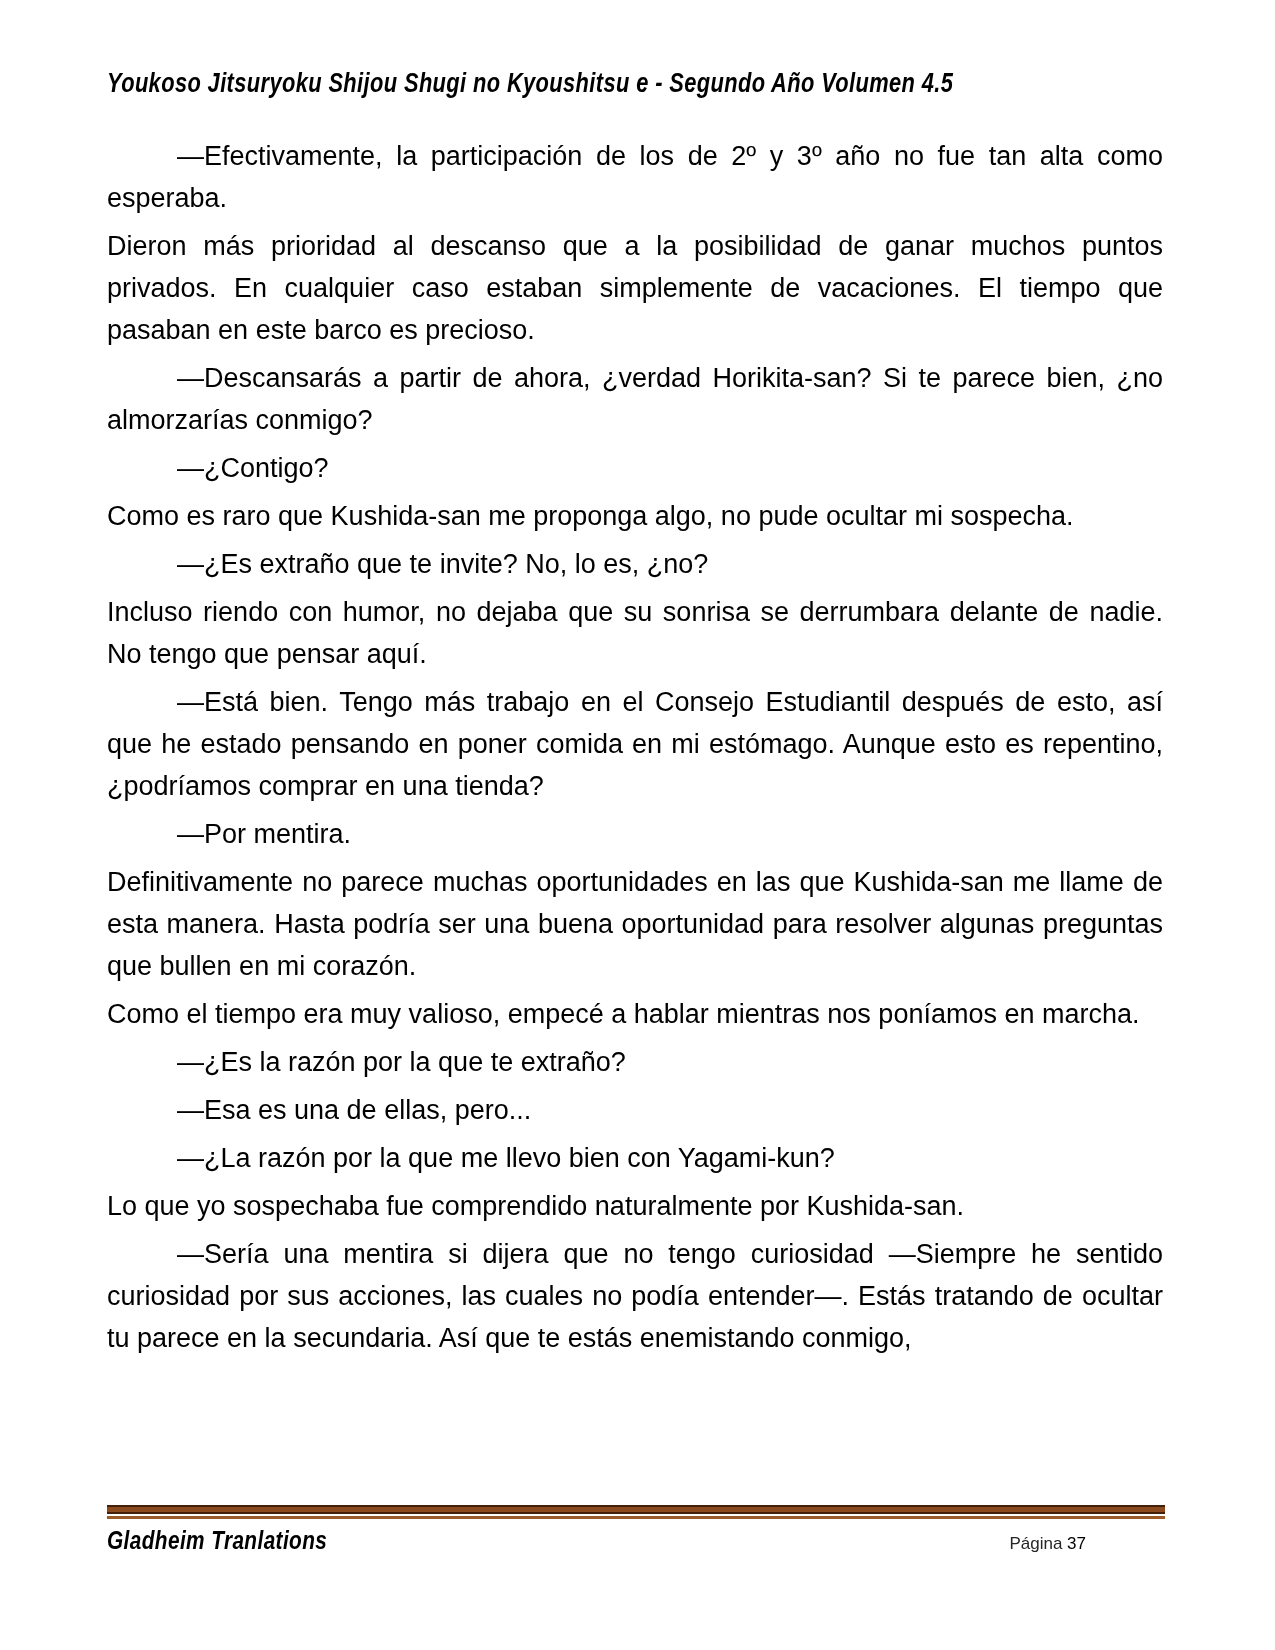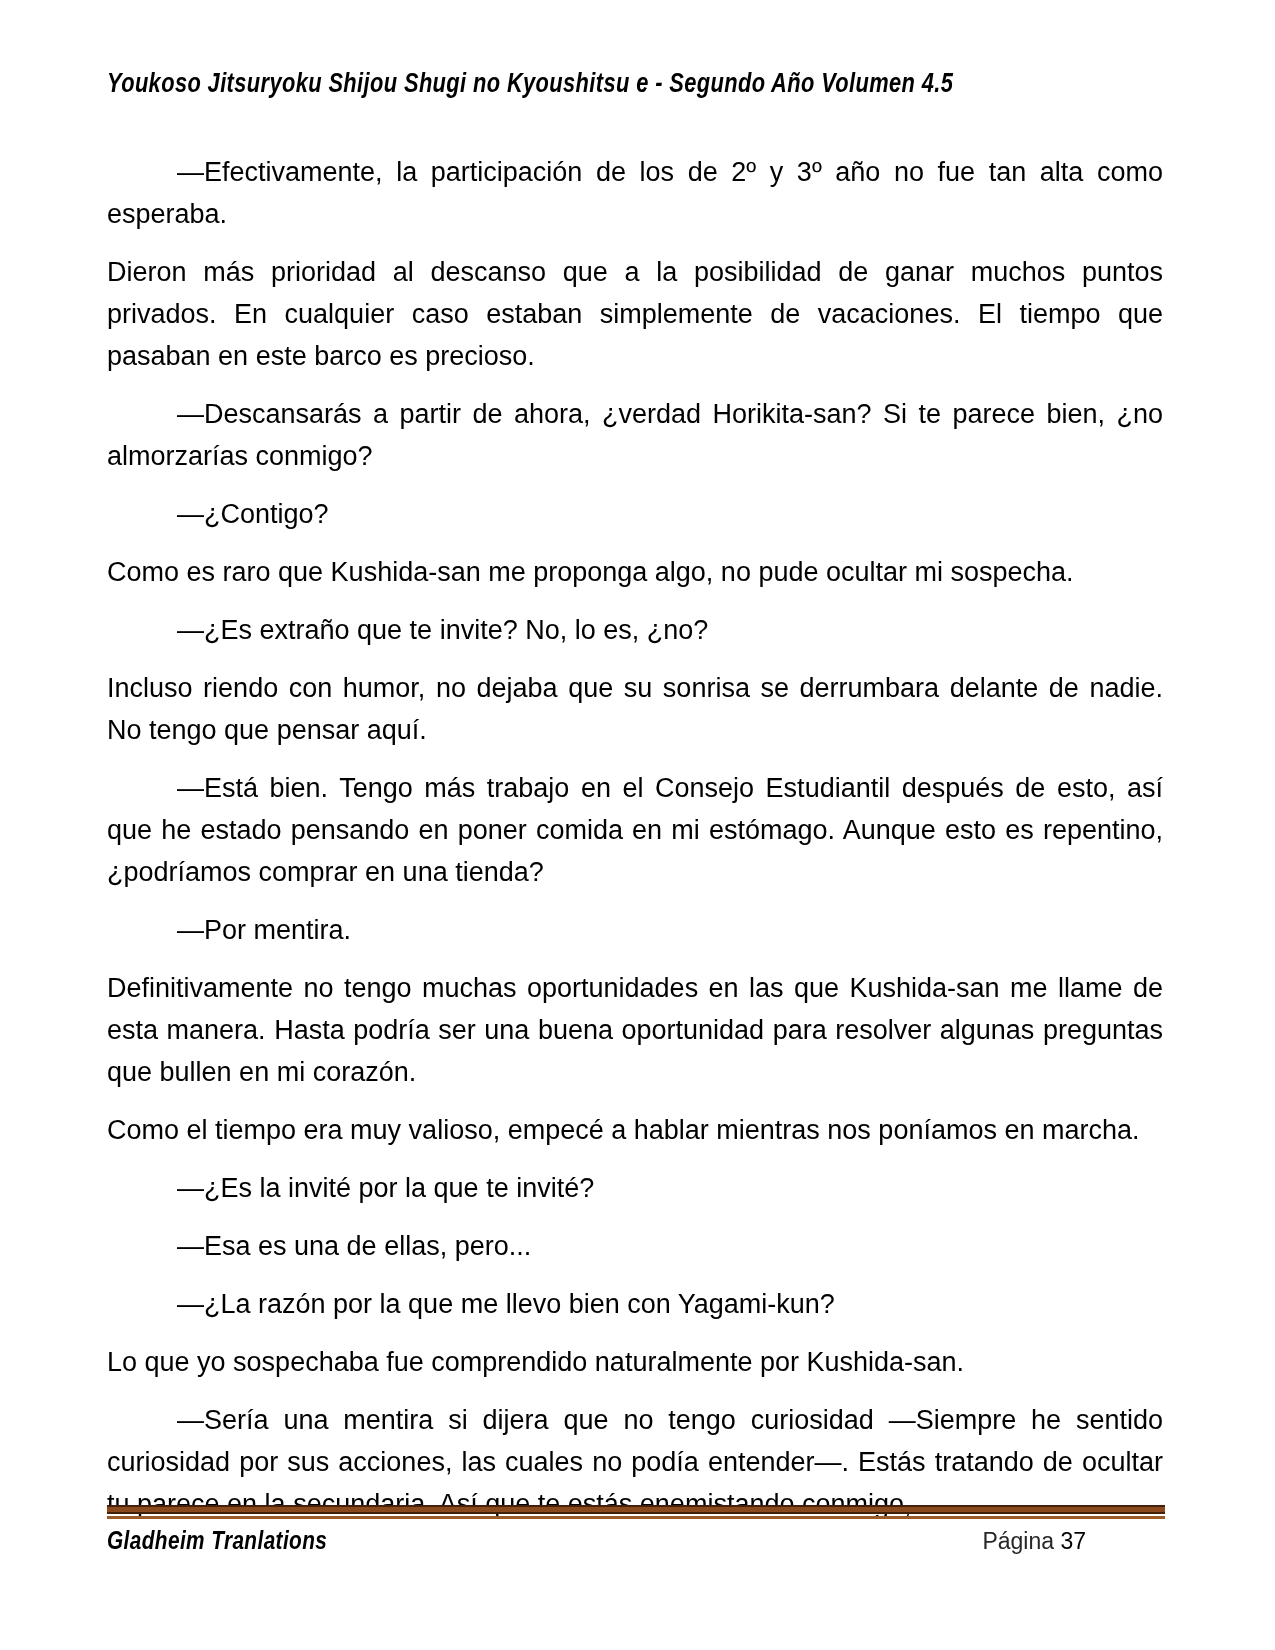--- a/index.html
+++ b/index.html
@@ -35,21 +35,21 @@
   
   .body-text {
     position: absolute;
     left: 107px;
     top: 135px;
     width: 1056px;
     font-size: 27px;
     line-height: 42px;
     text-align: justify;
   }
-  .para { margin: 16px 0 6px 0; }
+  .para { margin: 0 0 6px 0; }
   .para.indented { text-indent: 70px; }
 
   
   .footer-rule {
     position: absolute;
     left: 107px;
     top: 1505px;
     width: 1058px;
   }
   .rule-thick {
@@ -76,21 +76,21 @@
     font-weight: bold;
     font-style: italic;
     font-size: 26px;
     line-height: 32px;
     white-space: nowrap;
     transform: scaleX(0.80);
     transform-origin: left center;
     letter-spacing: 0.5px;
   }
   .footer-page {
-    font-size: 23px;
+    font-size: 17px;
     line-height: 32px;
     color: #262626;
     white-space: nowrap;
   }
   .footer-page .page-num { color: #000000; }
 </style>
 </head>
 <body>
 
 <div class="page">
@@ -103,23 +103,23 @@
 
   <p class="para indented">—Efectivamente, la participación de los de 2º y 3º año no fue tan alta como esperaba.</p>
       <p class="para">Dieron más prioridad al descanso que a la posibilidad de ganar muchos puntos privados. En cualquier caso estaban simplemente de vacaciones. El tiempo que pasaban en este barco es precioso.</p>
       <p class="para indented">—Descansarás a partir de ahora, ¿verdad Horikita-san? Si te parece bien, ¿no almorzarías conmigo?</p>
       <p class="para indented">—¿Contigo?</p>
       <p class="para">Como es raro que Kushida-san me proponga algo, no pude ocultar mi sospecha.</p>
       <p class="para indented">—¿Es extraño que te invite? No, lo es, ¿no?</p>
       <p class="para">Incluso riendo con humor, no dejaba que su sonrisa se derrumbara delante de nadie. No tengo que pensar aquí.</p>
       <p class="para indented">—Está bien. Tengo más trabajo en el Consejo Estudiantil después de esto, así que he estado pensando en poner comida en mi estómago. Aunque esto es repentino, ¿podríamos comprar en una tienda?</p>
       <p class="para indented">—Por mentira.</p>
-      <p class="para">Definitivamente no tengo muchas oportunidades en las que Kushida-san me llame de esta manera. Hasta podría ser una buena oportunidad para resolver algunas preguntas que bullen en mi corazón.</p>
+      <p class="para">Definitivamente no parece muchas oportunidades en las que Kushida-san me llame de esta manera. Hasta podría ser una buena oportunidad para resolver algunas preguntas que bullen en mi corazón.</p>
       <p class="para">Como el tiempo era muy valioso, empecé a hablar mientras nos poníamos en marcha.</p>
-      <p class="para indented">—¿Es la invité por la que te invité?</p>
+      <p class="para indented">—¿Es la razón por la que te extraño?</p>
       <p class="para indented">—Esa es una de ellas, pero...</p>
       <p class="para indented">—¿La razón por la que me llevo bien con Yagami-kun?</p>
       <p class="para">Lo que yo sospechaba fue comprendido naturalmente por Kushida-san.</p>
       <p class="para indented">—Sería una mentira si dijera que no tengo curiosidad —Siempre he sentido curiosidad por sus acciones, las cuales no podía entender—. Estás tratando de ocultar tu parece en la secundaria. Así que te estás enemistando conmigo,</p>
     </main>
 
   <div class="footer-rule">
     <div class="rule-thick"></div>
     <div class="rule-thin"></div>
   </div>

